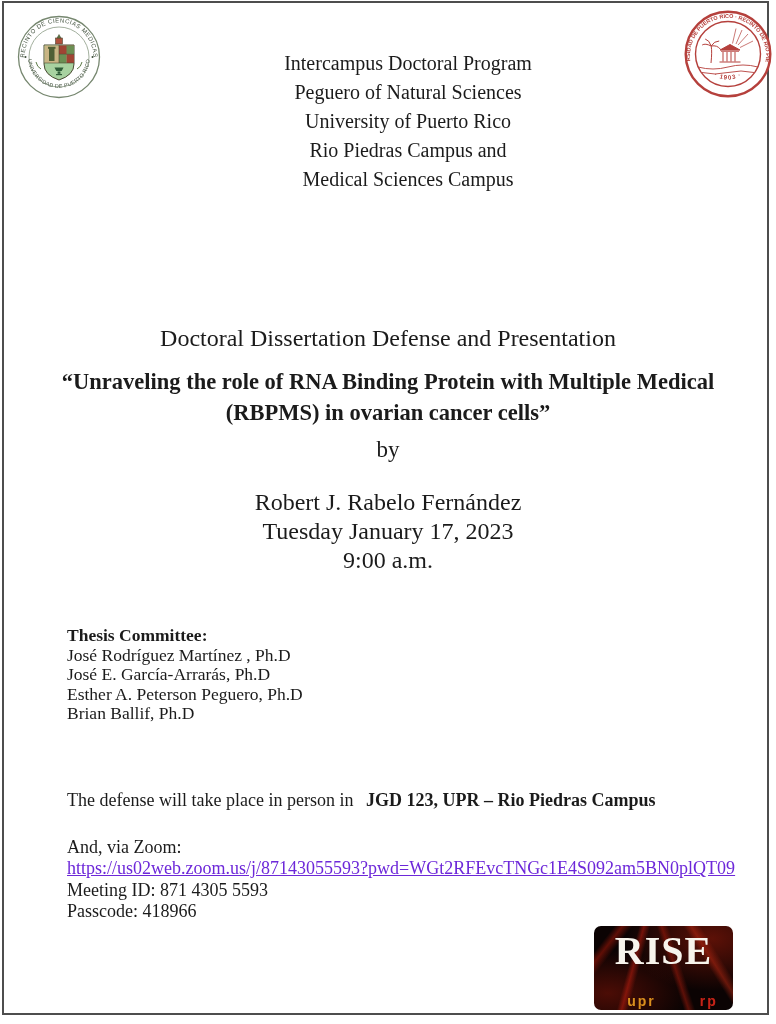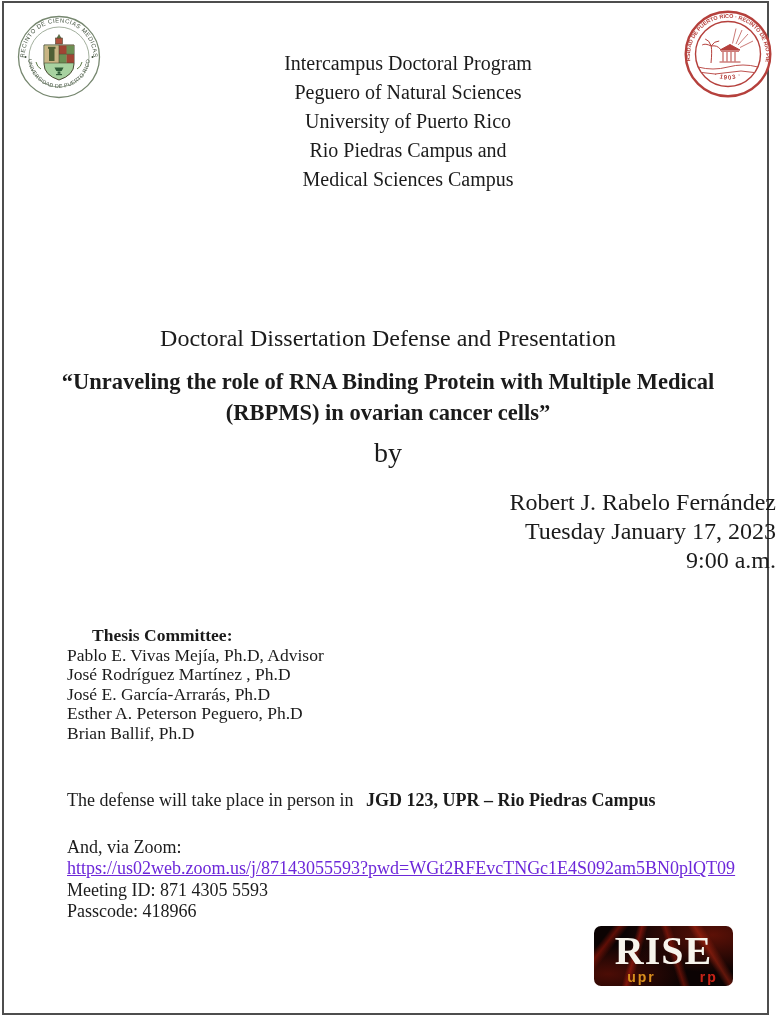--- a/index.html
+++ b/index.html
@@ -14,34 +14,34 @@
   .seal-left  { position:absolute; left:17px; top:15px; width:84px; height:84px; }
   .seal-right { position:absolute; left:684px; top:10px; width:88px; height:88px; }
 
   .centered { position:absolute; left:0; width:776px; text-align:center; }
 
   .header-block { top:49px; font-size:20px; line-height:29px;padding-left:20px; }
   .invites      { top:249px; font-size:24px; font-weight:bold; letter-spacing:.5px; }
   .event        { top:289px; font-size:24px;margin-top:36px; }
   .title-block  { top:366px; font-size:22.5px; font-weight:bold; line-height:31px; }
   .title-block div { white-space:nowrap; }
-  .by-line      { top:437px; font-size:28px; }
-  .speaker-block{ top:488px; font-size:24px; line-height:29px;text-align:right; }
+  .by-line      { top:437px; font-size:23px; }
+  .speaker-block{ top:488px; font-size:24px; line-height:29px; }
 
   .committee { position:absolute; left:67px; top:626px; font-size:17.5px; line-height:19.6px; }
-  .committee .heading { font-weight:bold;margin-left:25px; }
+  .committee .heading { font-weight:bold; }
 
   .defense-line { position:absolute; left:67px; top:790px; font-size:18px; }
   .defense-line .bold { font-weight:bold;margin-left:8px; }
 
   .zoom-block { position:absolute; left:67px; top:837px; font-size:18px; line-height:21.4px; }
   .zoom-link  { color:#6d28d9; text-decoration:underline; cursor:pointer; }
 
   .rise-logo {
-    position:absolute; left:594px; top:926px; width:139px; height:60px;
+    position:absolute; left:594px; top:926px; width:139px; height:84px;
     border-radius:7px; overflow:hidden; box-sizing:border-box;
     background:
       linear-gradient(105deg, transparent 28%, rgba(190,30,15,.55) 31%, transparent 35%),
       linear-gradient(72deg, transparent 54%, rgba(170,28,12,.5) 57%, transparent 61%),
       linear-gradient(128deg, transparent 10%, rgba(150,22,8,.6) 14%, transparent 19%),
       linear-gradient(58deg, transparent 74%, rgba(205,45,20,.45) 78%, transparent 83%),
       radial-gradient(ellipse at 85% 15%, rgba(160,28,10,.55), transparent 52%),
       radial-gradient(ellipse at 10% 80%, rgba(140,22,8,.5), transparent 45%),
       #0b0303;
   }
@@ -151,21 +151,20 @@
   <div class="centered by-line">by</div>
 
   <div class="centered speaker-block">
     <div>Robert J. Rabelo Fernández</div>
     <div>Tuesday January 17, 2023</div>
     <div>9:00 a.m.</div>
   </div>
 
   <div class="committee">
     <div class="heading">Thesis Committee:</div>
-    <div>Pablo E. Vivas Mejía, Ph.D, Advisor</div>
     <div>José Rodríguez Martínez , Ph.D</div>
     <div>José E. García-Arrarás, Ph.D</div>
     <div>Esther A. Peterson Peguero, Ph.D</div>
     <div>Brian Ballif, Ph.D</div>
   </div>
 
   <div class="defense-line">
     <span>The defense will take place in person in </span><span class="bold">JGD 123, UPR – Rio Piedras Campus</span>
   </div>
 

